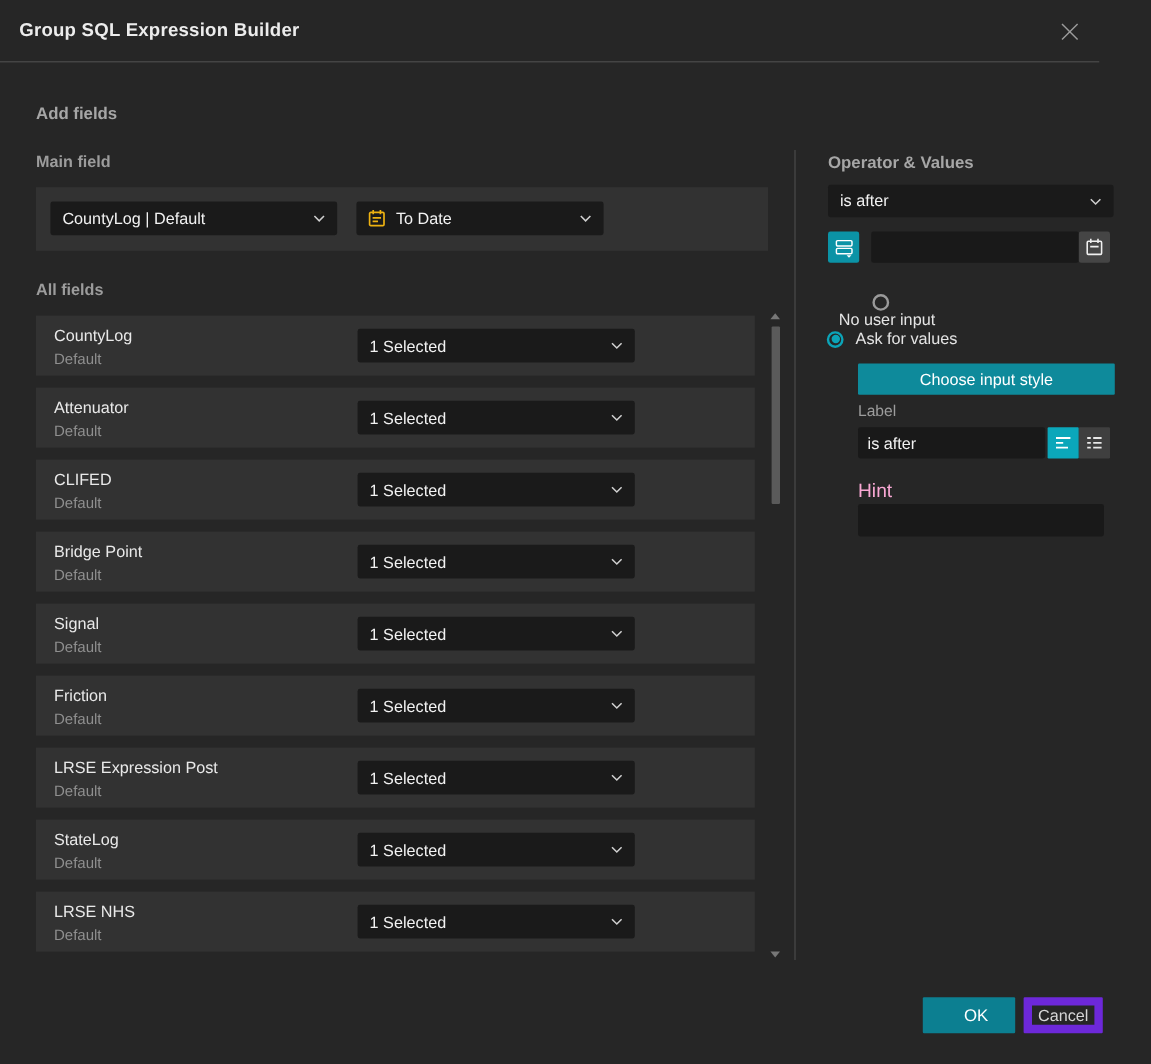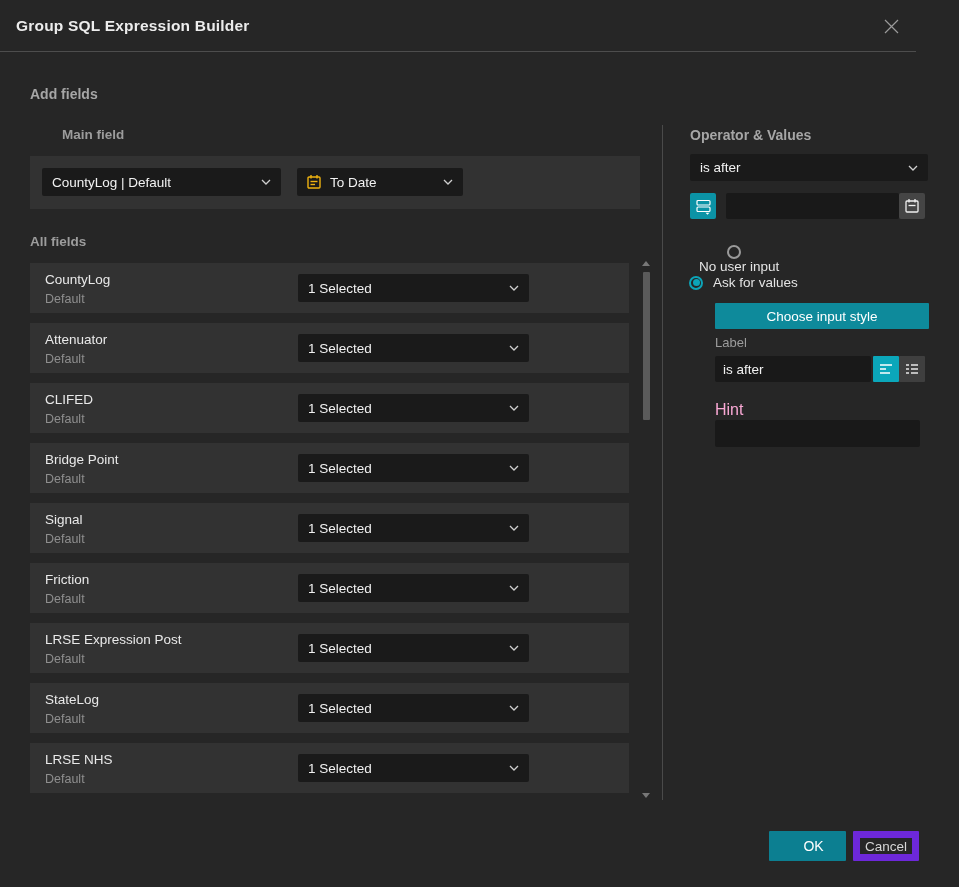--- a/index.html
+++ b/index.html
@@ -41,21 +41,21 @@
     color: #f2f2f2; font-size: 13.5px; padding: 0 8px;
     font-family: "Liberation Sans", sans-serif;
   }
 
   
   .main-field-panel {
     position: absolute; left: 30px; top: 156px; width: 610px; height: 53px;
     background: #323232;
   }
   .main-field-select { position: absolute; left: 12px; top: 12px; width: 239px; }
-  .main-type-select { position: absolute; left: 267px; top: 12px; width: 166px; }
+  .main-type-select { position: absolute; left: 267px; top: 12px; width: 206px; }
   .main-type-select .cal-icon { margin: 0 8px 0 9px; display: flex; align-items: center; }
 
   
   .all-fields-list { position: absolute; left: 30px; top: 263px; width: 599px; }
   .field-row {
     position: relative; width: 599px; height: 50px; margin-bottom: 10px;
     background: #323232;
   }
   .field-name { position: absolute; left: 15px; top: 9px; font-size: 13.5px; color: #e9e9e9; }
   .field-subtitle { position: absolute; left: 15px; top: 29px; font-size: 12.5px; color: #8f8f8f; }
@@ -140,21 +140,21 @@
   <div class="dialog-header">
     <div class="dialog-title">Group SQL Expression Builder</div>
     <div class="close-btn">
       <svg width="17" height="17" viewBox="0 0 17 17">
         <path d="M2 2 L15 15 M15 2 L2 15" stroke="#9a9a9a" stroke-width="1.2" fill="none"></path>
       </svg>
     </div>
   </div>
 
   <div class="section-heading" style="left:30px; top:86px;">Add fields</div>
-  <div class="sub-label" style="left:30px; top:127px;margin-left:32px;">Main field</div>
+  <div class="sub-label" style="left:30px; top:127px;">Main field</div>
 
   <div class="main-field-panel">
     <div class="select main-field-select">
       <span class="select-text">CountyLog | Default</span>
       <span class="chevron">
         <svg width="10" height="6" viewBox="0 0 10 6">
             <path d="M1 1l4 4 4-4" stroke="#cfcfcf" stroke-width="1.3" fill="none"></path>
           </svg>
       </span>
     </div>

